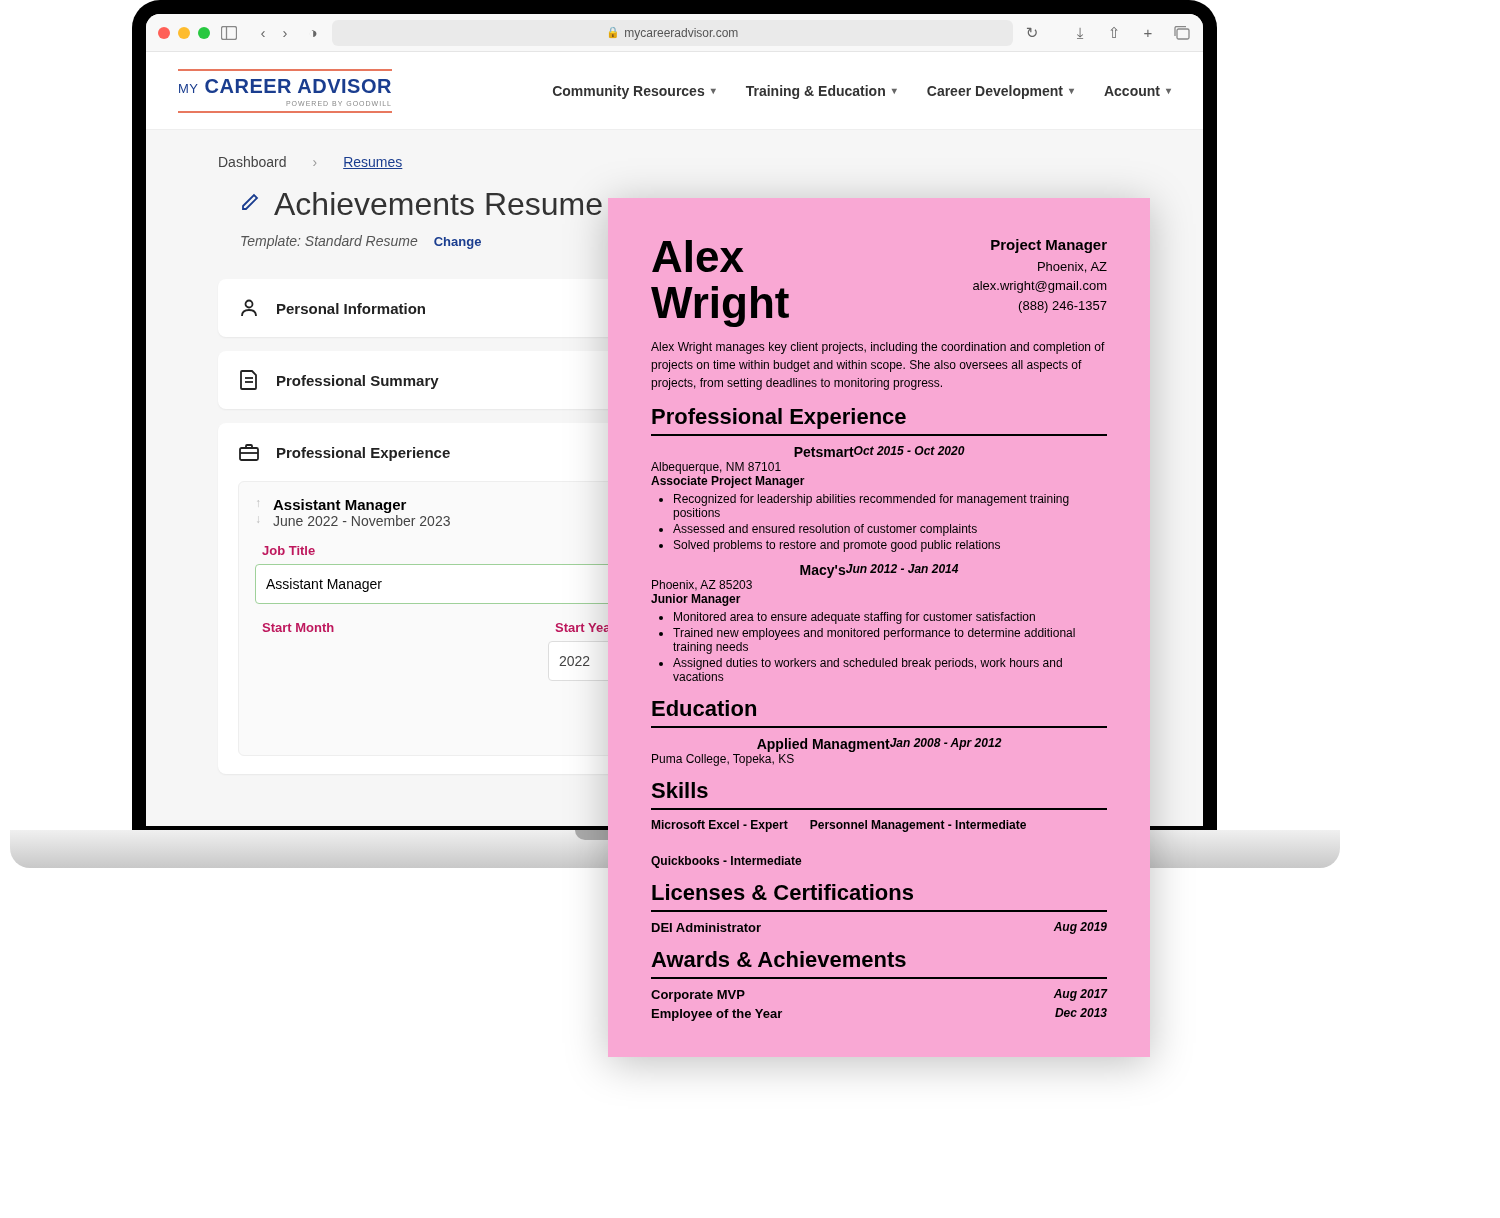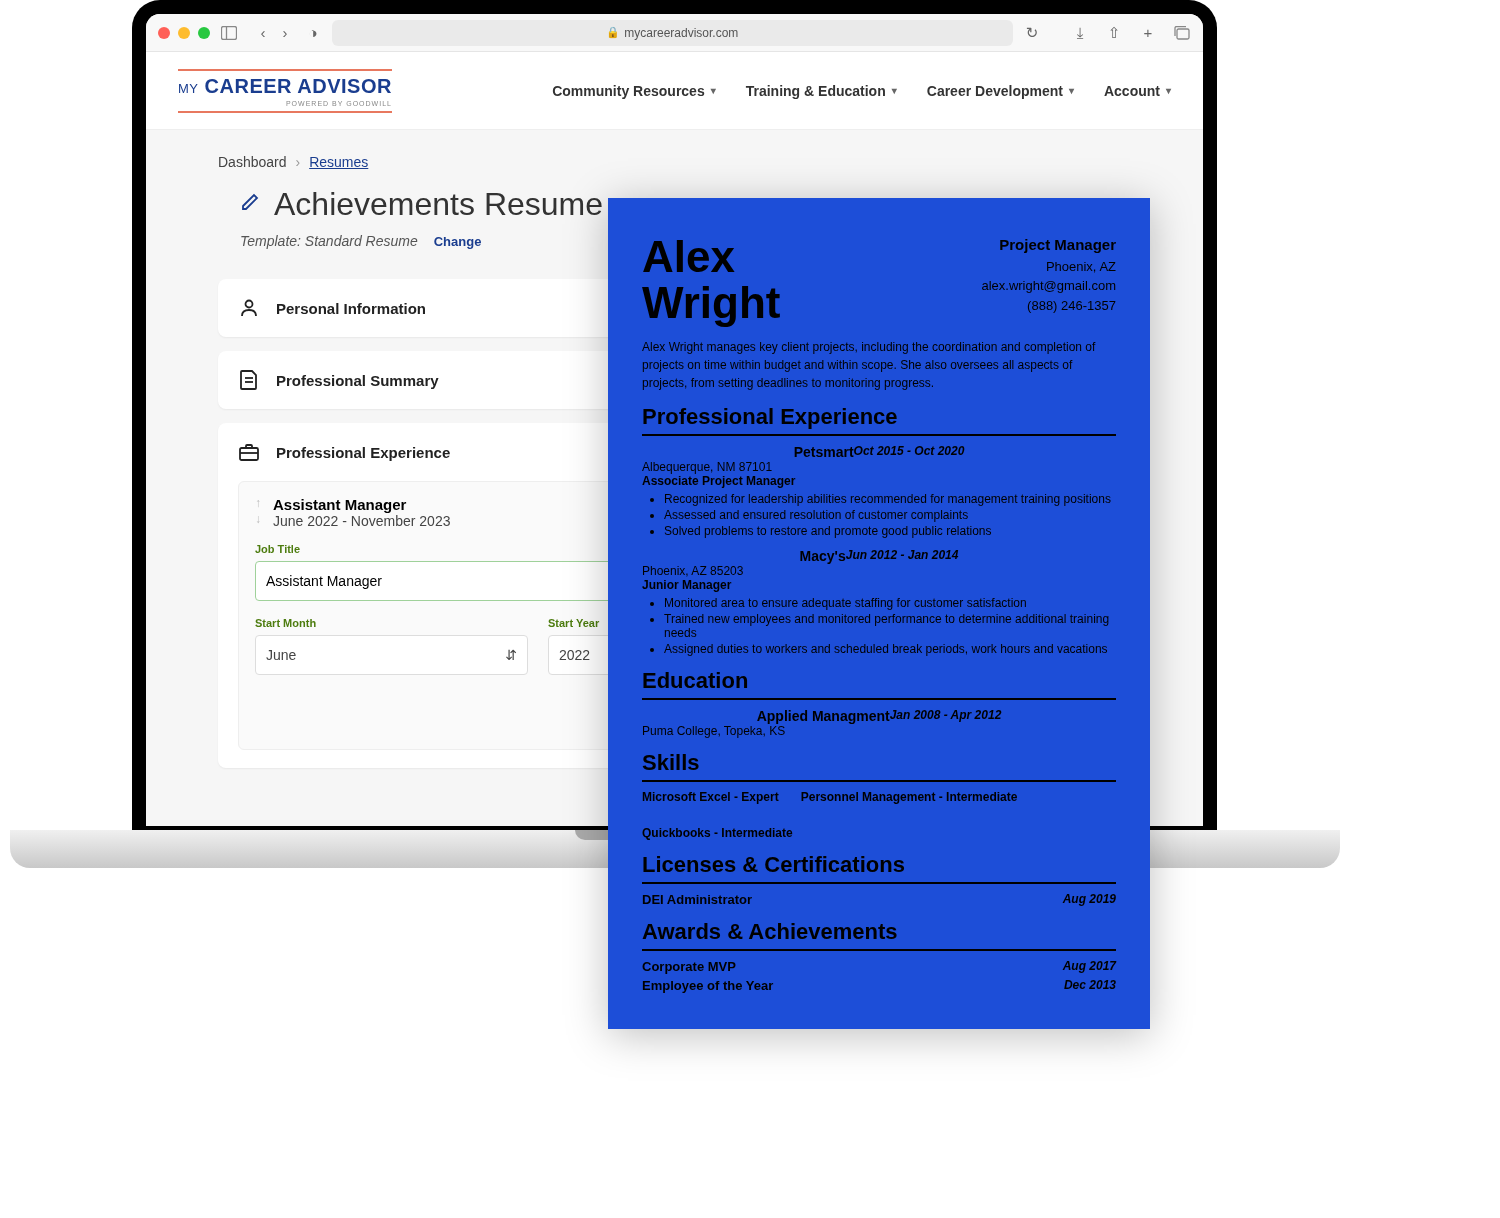--- a/index.html
+++ b/index.html
@@ -29,21 +29,21 @@
     .logo { color: #1a3d8f; font-weight: 700; font-size: 20px; letter-spacing: 0.5px; }
     .logo-my { font-weight: 500; font-size: 13px; }
     .logo-sub { font-size: 7px; color: #888; letter-spacing: 1px; display: block; text-align: right; margin-top: 2px; }
     .logo-wrap { border-top: 2px solid #e8785f; border-bottom: 2px solid #e8785f; padding: 4px 0; display: inline-block; }
     .main-nav { display: flex; gap: 30px; font-size: 14px; color: #333; font-weight: 600; }
     .nav-item { display: flex; align-items: center; gap: 6px; cursor: pointer; }
     .chev { font-size: 10px; color: #666; }
     
     
     .content { background: #f6f6f6; padding: 24px 72px; height: calc(100% - 116px); overflow: hidden; }
-    .breadcrumb { font-size: 14px; color: #444; display: flex; align-items: center; gap: 9px; margin-bottom: 16px; }
+    .breadcrumb { font-size: 14px; color: #444; display: flex; align-items: center; gap: 26px; margin-bottom: 16px; }
     .breadcrumb a { color: #1a3d8f; text-decoration: underline; }
     .crumb-sep { color: #999; }
     
     .page-title-row { display: flex; align-items: center; gap: 14px; margin-bottom: 10px; padding-left: 22px; }
     .page-title { font-size: 32px; font-weight: 500; color: #333; }
     .edit-icon { color: #1a3d8f; font-size: 20px; }
     .template-row { font-size: 14px; color: #555; margin-bottom: 30px; padding-left: 22px; display: flex; align-items: center; gap: 16px; }
     .template-label { font-style: italic; }
     .change-link { color: #1a3d8f; font-weight: 700; font-size: 13px; cursor: pointer; }
     
@@ -51,29 +51,29 @@
     .section-icon { width: 22px; height: 22px; display: flex; align-items: center; justify-content: center; font-size: 18px; color: #222; }
     .section-title { font-weight: 600; color: #222; font-size: 15px; }
     
     .exp-card { background: #fff; border-radius: 8px; padding: 18px 20px; max-width: 640px; box-shadow: 0 1px 2px rgba(0,0,0,0.06); }
     .exp-card-head { display: flex; align-items: center; gap: 16px; margin-bottom: 18px; }
     .exp-entry { background: #fafafa; border: 1px solid #eee; border-radius: 6px; padding: 14px 16px; }
     .entry-head { display: flex; gap: 12px; align-items: flex-start; margin-bottom: 14px; }
     .sort-arrows { display: flex; flex-direction: column; gap: 2px; font-size: 12px; color: #bbb; }
     .entry-title { font-weight: 600; font-size: 15px; }
     .entry-dates { font-size: 14px; color: #444; }
-    .field-label { font-size: 11px; font-weight: 700; color: #4d7c0f; margin-bottom: 6px; }
+    .field-label { font-size: 13px; font-weight: 700; color: #be185d; margin-bottom: 6px; margin-left: 7px; }
     .text-input { width: 100%; height: 40px; border: 1px solid #9fd19a; border-radius: 4px; padding: 0 10px; font-size: 14px; background: #fff; }
     .date-row { display: flex; gap: 20px; margin-top: 16px; }
     .date-col { flex: 1; }
     .select { width: 100%; height: 40px; border: 1px solid #ddd; border-radius: 4px; padding: 0 10px; font-size: 14px; background: #fff; color: #444; display: flex; align-items: center; justify-content: space-between; }
     .submit-btn { background: #0f3a7a; color: #fff; border: none; border-radius: 6px; padding: 12px 24px; font-weight: 700; font-size: 14px; margin-top: 20px; float: right; }
     
     
-    .resume { position: absolute; top: 198px; left: 608px; width: 542px; background: #1d4ed8; padding: 36px 34px; box-shadow: 0 6px 40px rgba(0,0,0,0.25); z-index: 100; }
+    .resume { position: absolute; top: 198px; left: 608px; width: 542px; background: #f9a8d4; padding: 36px 43px; box-shadow: 0 6px 40px rgba(0,0,0,0.25); z-index: 100; }
     .r-head { display: flex; justify-content: space-between; align-items: flex-start; margin-bottom: 12px; }
     .r-name { font-size: 44px; font-weight: 800; line-height: 1.05; }
     .r-meta { text-align: right; font-size: 13px; line-height: 1.5; }
     .r-role { font-weight: 700; font-size: 15px; }
     .r-summary { font-size: 12px; line-height: 1.5; margin-bottom: 8px; }
     .r-section-title { font-size: 22px; font-weight: 700; border-bottom: 2px solid #000; padding-bottom: 4px; margin-bottom: 8px; margin-top: 12px; }
     .r-job { margin-bottom: 10px; }
     .r-job-head { display: flex; justify-content: center; }
     .r-company { font-weight: 700; font-size: 14px; }
     .r-dates { font-style: italic; font-weight: 700; font-size: 12px; }
@@ -221,24 +221,20 @@
               <div class="entry-dates">June 2022 - November 2023</div>
             </div>
           </div>
           
           <div class="field-label">Job Title</div>
           <input class="text-input" type="text" value="Assistant Manager" style="">
           
           <div class="date-row">
             <div class="date-col">
               <div class="field-label">Start Month</div>
-              <div class="select">
-                <span>June</span>
-                <span>⇵</span>
-              </div>
             </div>
             <div class="date-col">
               <div class="field-label">Start Year</div>
               <div class="select">
                 <span>2022</span>
                 <span>⇵</span>
               </div>
             </div>
           </div>
           

